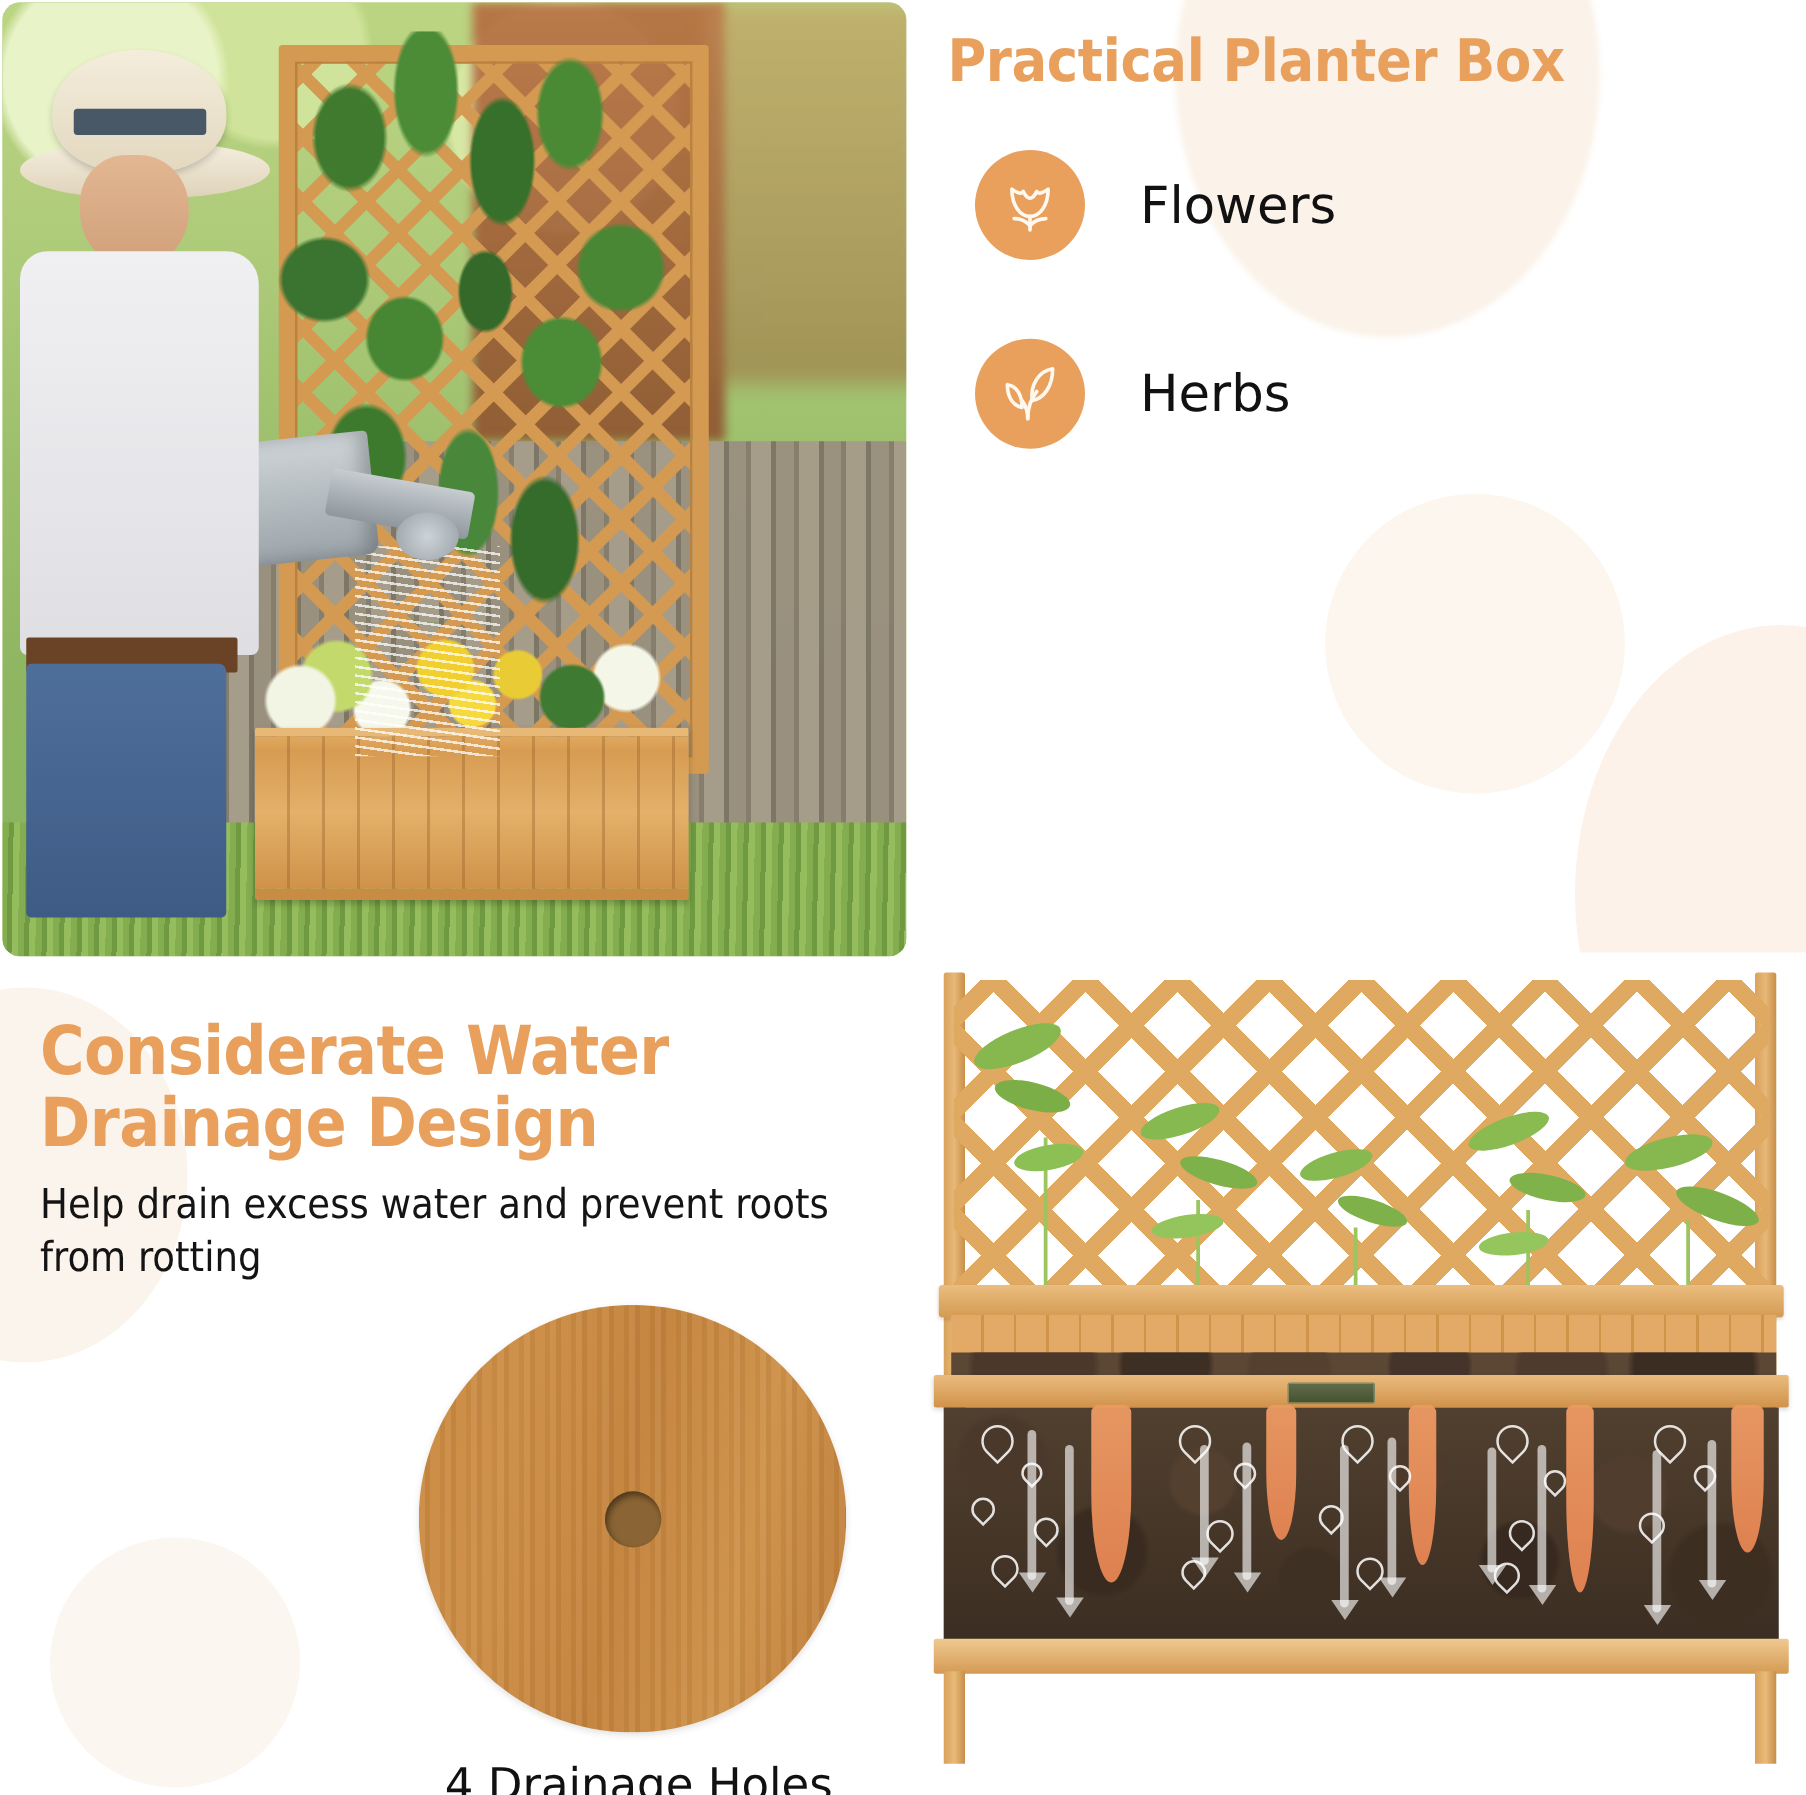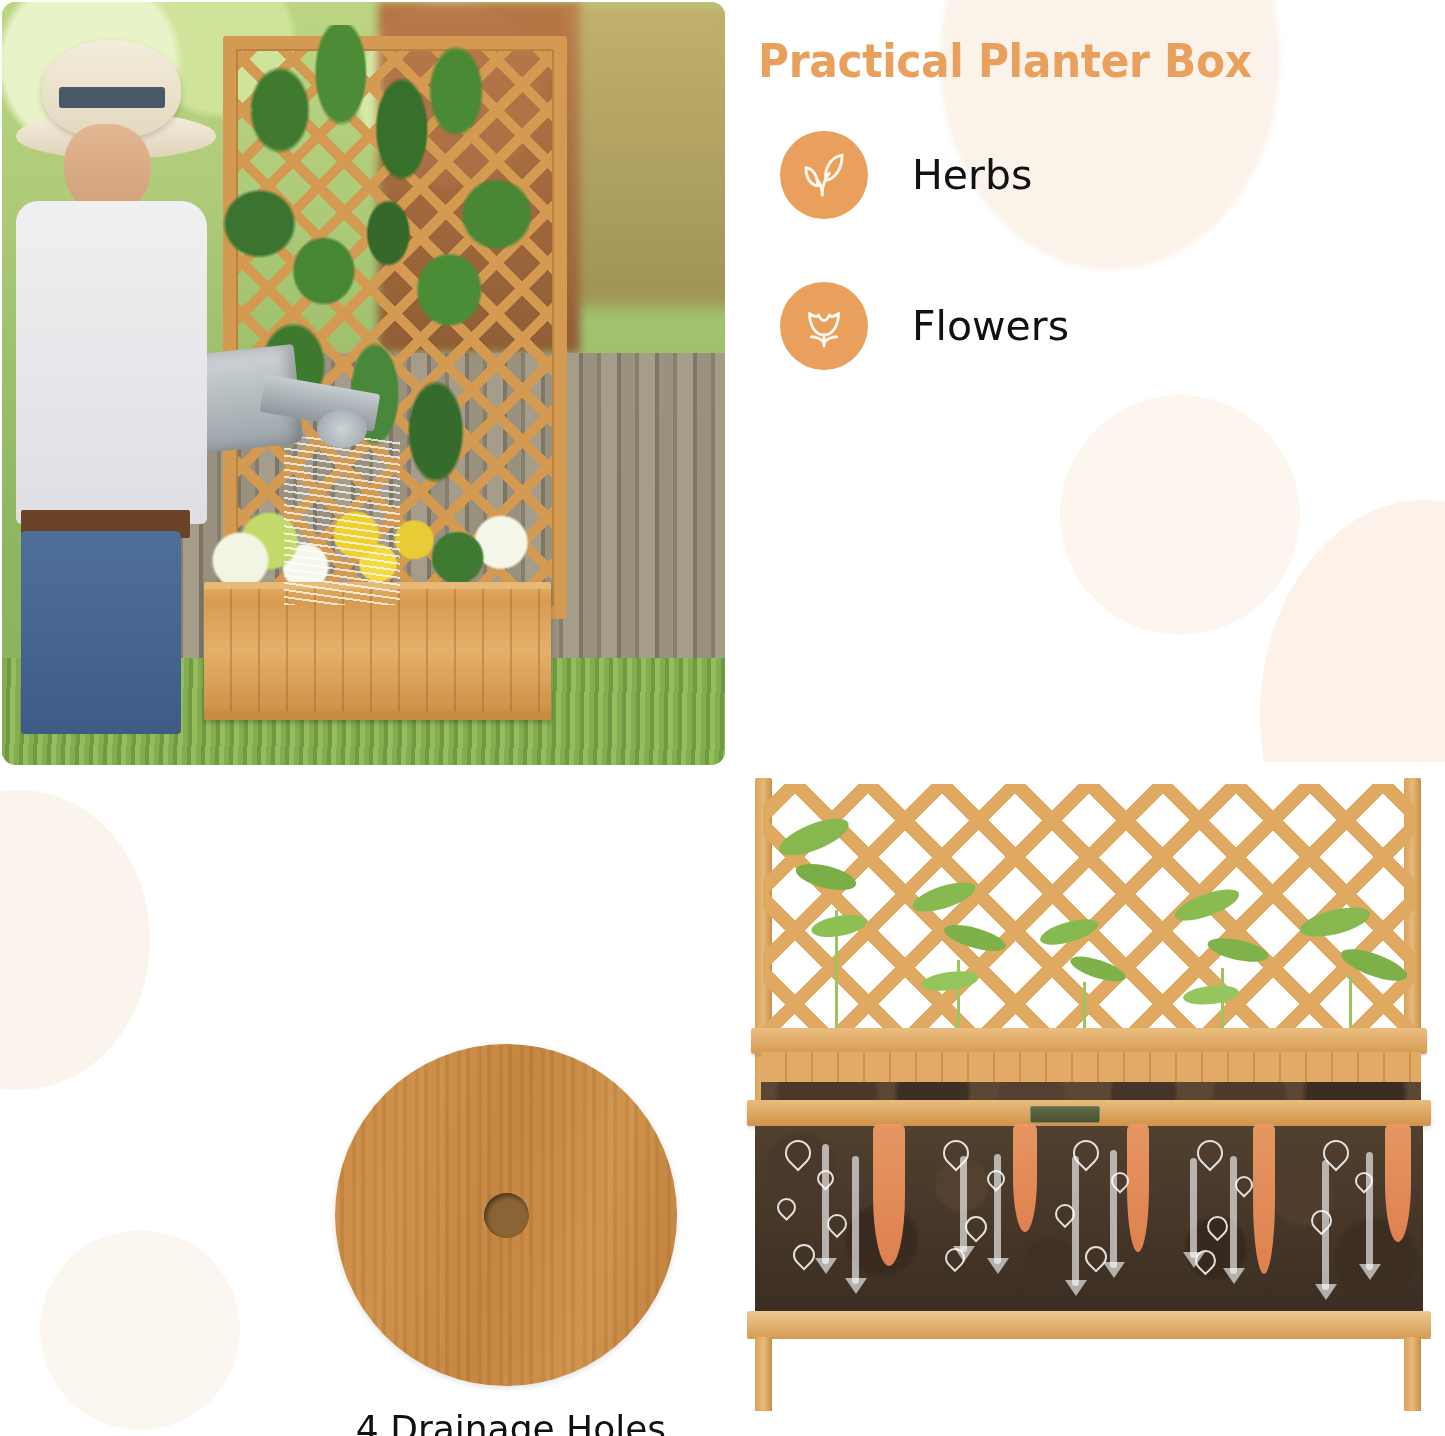--- a/index.html
+++ b/index.html
@@ -229,21 +229,21 @@
     border-radius:50% 50% 50% 0;transform:rotate(-45deg);
   }
   .arrow-d{position:absolute;}
   .arrow-d .sh{position:absolute;left:7px;top:0;width:7px;height:100%;
     background:rgba(255,255,255,.62);border-radius:4px;}
   .arrow-d .hd{position:absolute;left:0;bottom:-10px;width:0;height:0;
     border-left:11px solid transparent;border-right:11px solid transparent;
     border-top:16px solid rgba(255,255,255,.62);}
 
   
-  .right-col{position:absolute;left:748px;top:36px;width:690px;}
+  .right-col{position:absolute;left:748px;top:25px;width:690px;}
   .headline{
     color:#e8a05c;font-weight:bold;font-size:47px;line-height:1.05;
     letter-spacing:-.3px;margin:0 0 14px 10px;
     font-family:"DejaVu Sans Condensed","Liberation Sans",sans-serif;
   }
   .subline{
     color:#1a1a1a;font-size:34px;line-height:1.2;margin:0 0 28px 14px;
     font-family:"DejaVu Sans Condensed","Liberation Sans",sans-serif;
   }
   .feat-list{margin:0;padding:0;list-style:none;}
@@ -331,45 +331,52 @@
 
   <div class="right-col">
     <h1 class="headline">Practical Planter Box</h1>
 
     <ul class="feat-list">
 
 
       <li class="feat">
         <span class="feat-icon">
           <svg width="58" height="58" viewBox="0 0 64 64" fill="none" stroke="#FFF8EE" stroke-width="3.2" stroke-linecap="round" stroke-linejoin="round">
+            <path d="M16 18c0 14 7 24 16 24s16-10 16-24c-4 3-8 5-10 2-2 4-4 6-6 6s-4-2-6-6c-2 3-6 1-10-2z"></path>
+            <path d="M32 42v12"></path>
+            <path d="M32 50c-4-4-9-6-14-6"></path>
+            <path d="M32 50c4-4 9-6 14-6"></path>
+          </svg>
+        </span>
+        <span class="feat-label">Flowers</span>
+      </li>
+
+      <li class="feat">
+        <span class="feat-icon">
+          <svg width="58" height="58" viewBox="0 0 64 64" fill="none" stroke="#FFF8EE" stroke-width="3.2" stroke-linecap="round" stroke-linejoin="round">
             <path d="M52 10c0 16-8 26-18 28C32 24 40 12 52 10z"></path>
             <path d="M12 24c0 12 6 19 13 20C25 33 20 25 12 24z"></path>
             <path d="M30 54c0-10 3-18 8-24"></path>
             <path d="M30 54c0-7-2-12-5-16"></path>
           </svg>
         </span>
         <span class="feat-label">Herbs</span>
       </li>
 
-      <li class="feat">
-        <span class="feat-icon">
-          <svg width="58" height="58" viewBox="0 0 64 64" fill="none" stroke="#FFF8EE" stroke-width="3.2" stroke-linecap="round" stroke-linejoin="round">
-            <path d="M16 18c0 14 7 24 16 24s16-10 16-24c-4 3-8 5-10 2-2 4-4 6-6 6s-4-2-6-6c-2 3-6 1-10-2z"></path>
-            <path d="M32 42v12"></path>
-            <path d="M32 50c-4-4-9-6-14-6"></path>
-            <path d="M32 50c4-4 9-6 14-6"></path>
-          </svg>
-        </span>
-        <span class="feat-label">Flowers</span>
-      </li>
-
 
     </ul>
   </div>
 
+  <div class="left-block">
+    <h2 class="headline2">
+      <span>Considerate Water</span><br>
+      <span>Drainage Design</span>
+    </h2>
+    <p class="subline2">Help drain excess water and prevent roots from rotting</p>
+  </div>
 
   <div class="disc-wrap">
     <div class="wood-disc">
       <div class="hole"></div>
     </div>
     <div class="disc-cap">4 Drainage Holes</div>
   </div>
 
   <div class="photo-planter">
     <div class="pp-post-l"></div>

